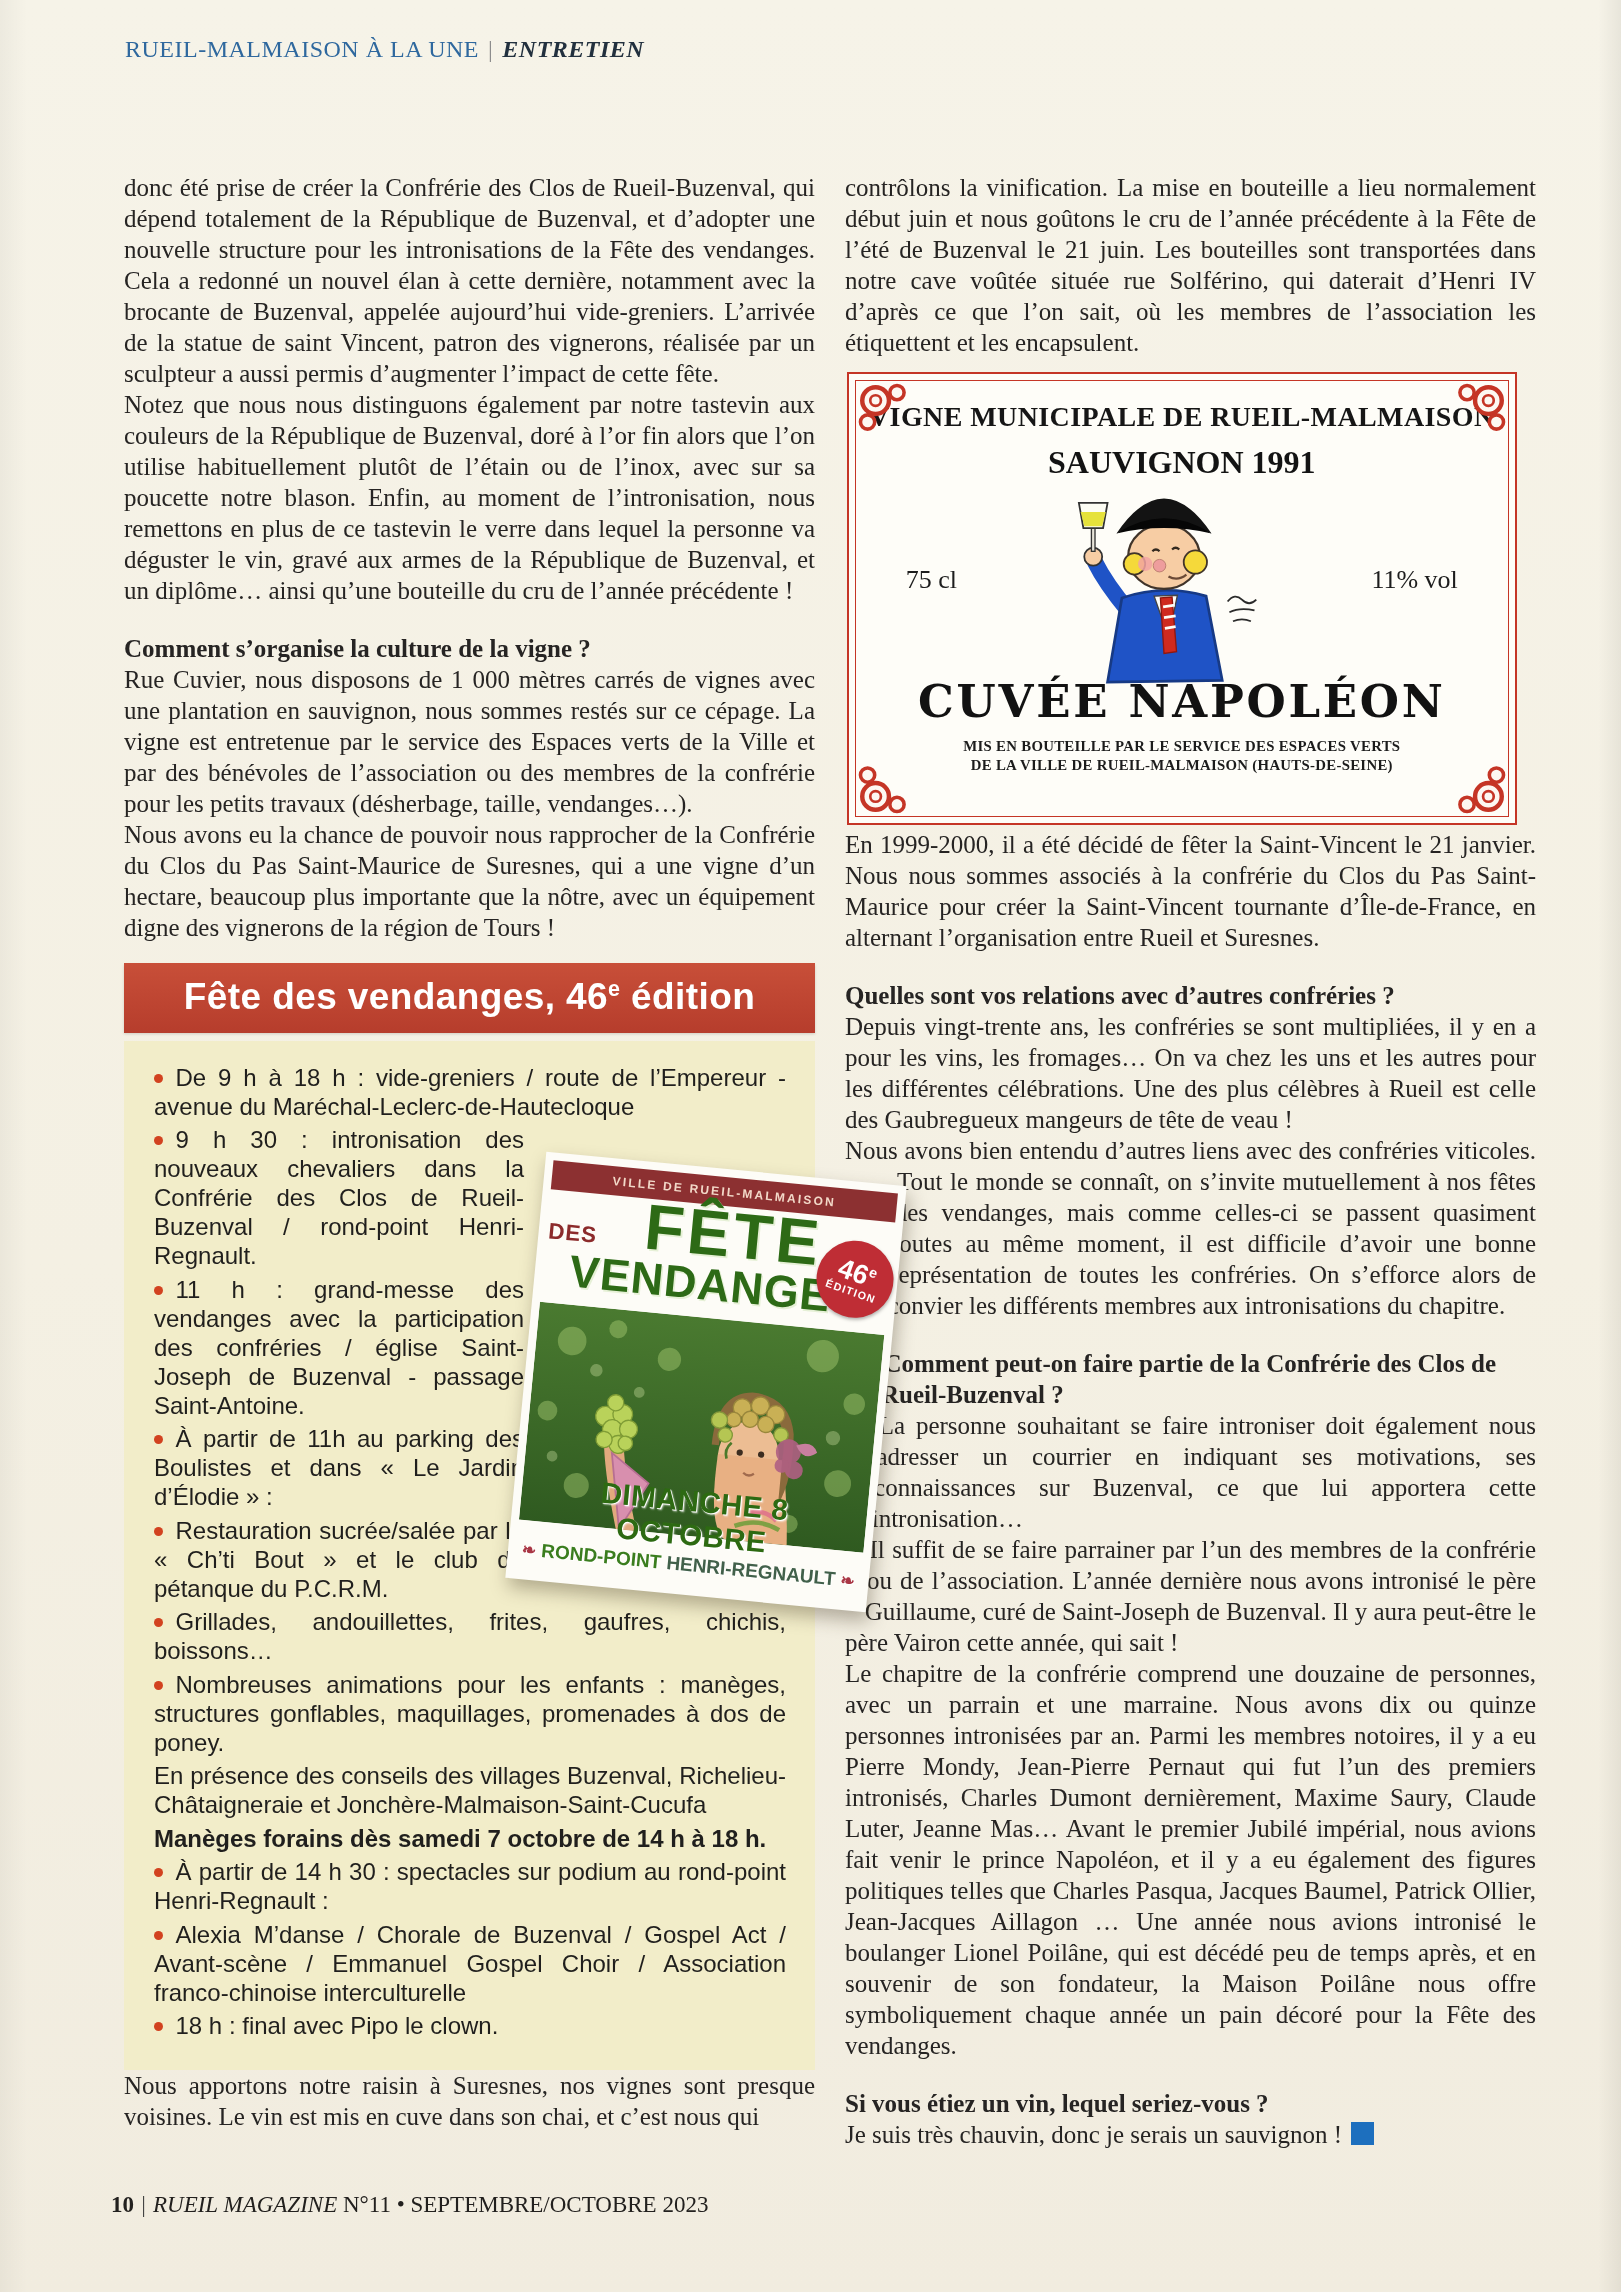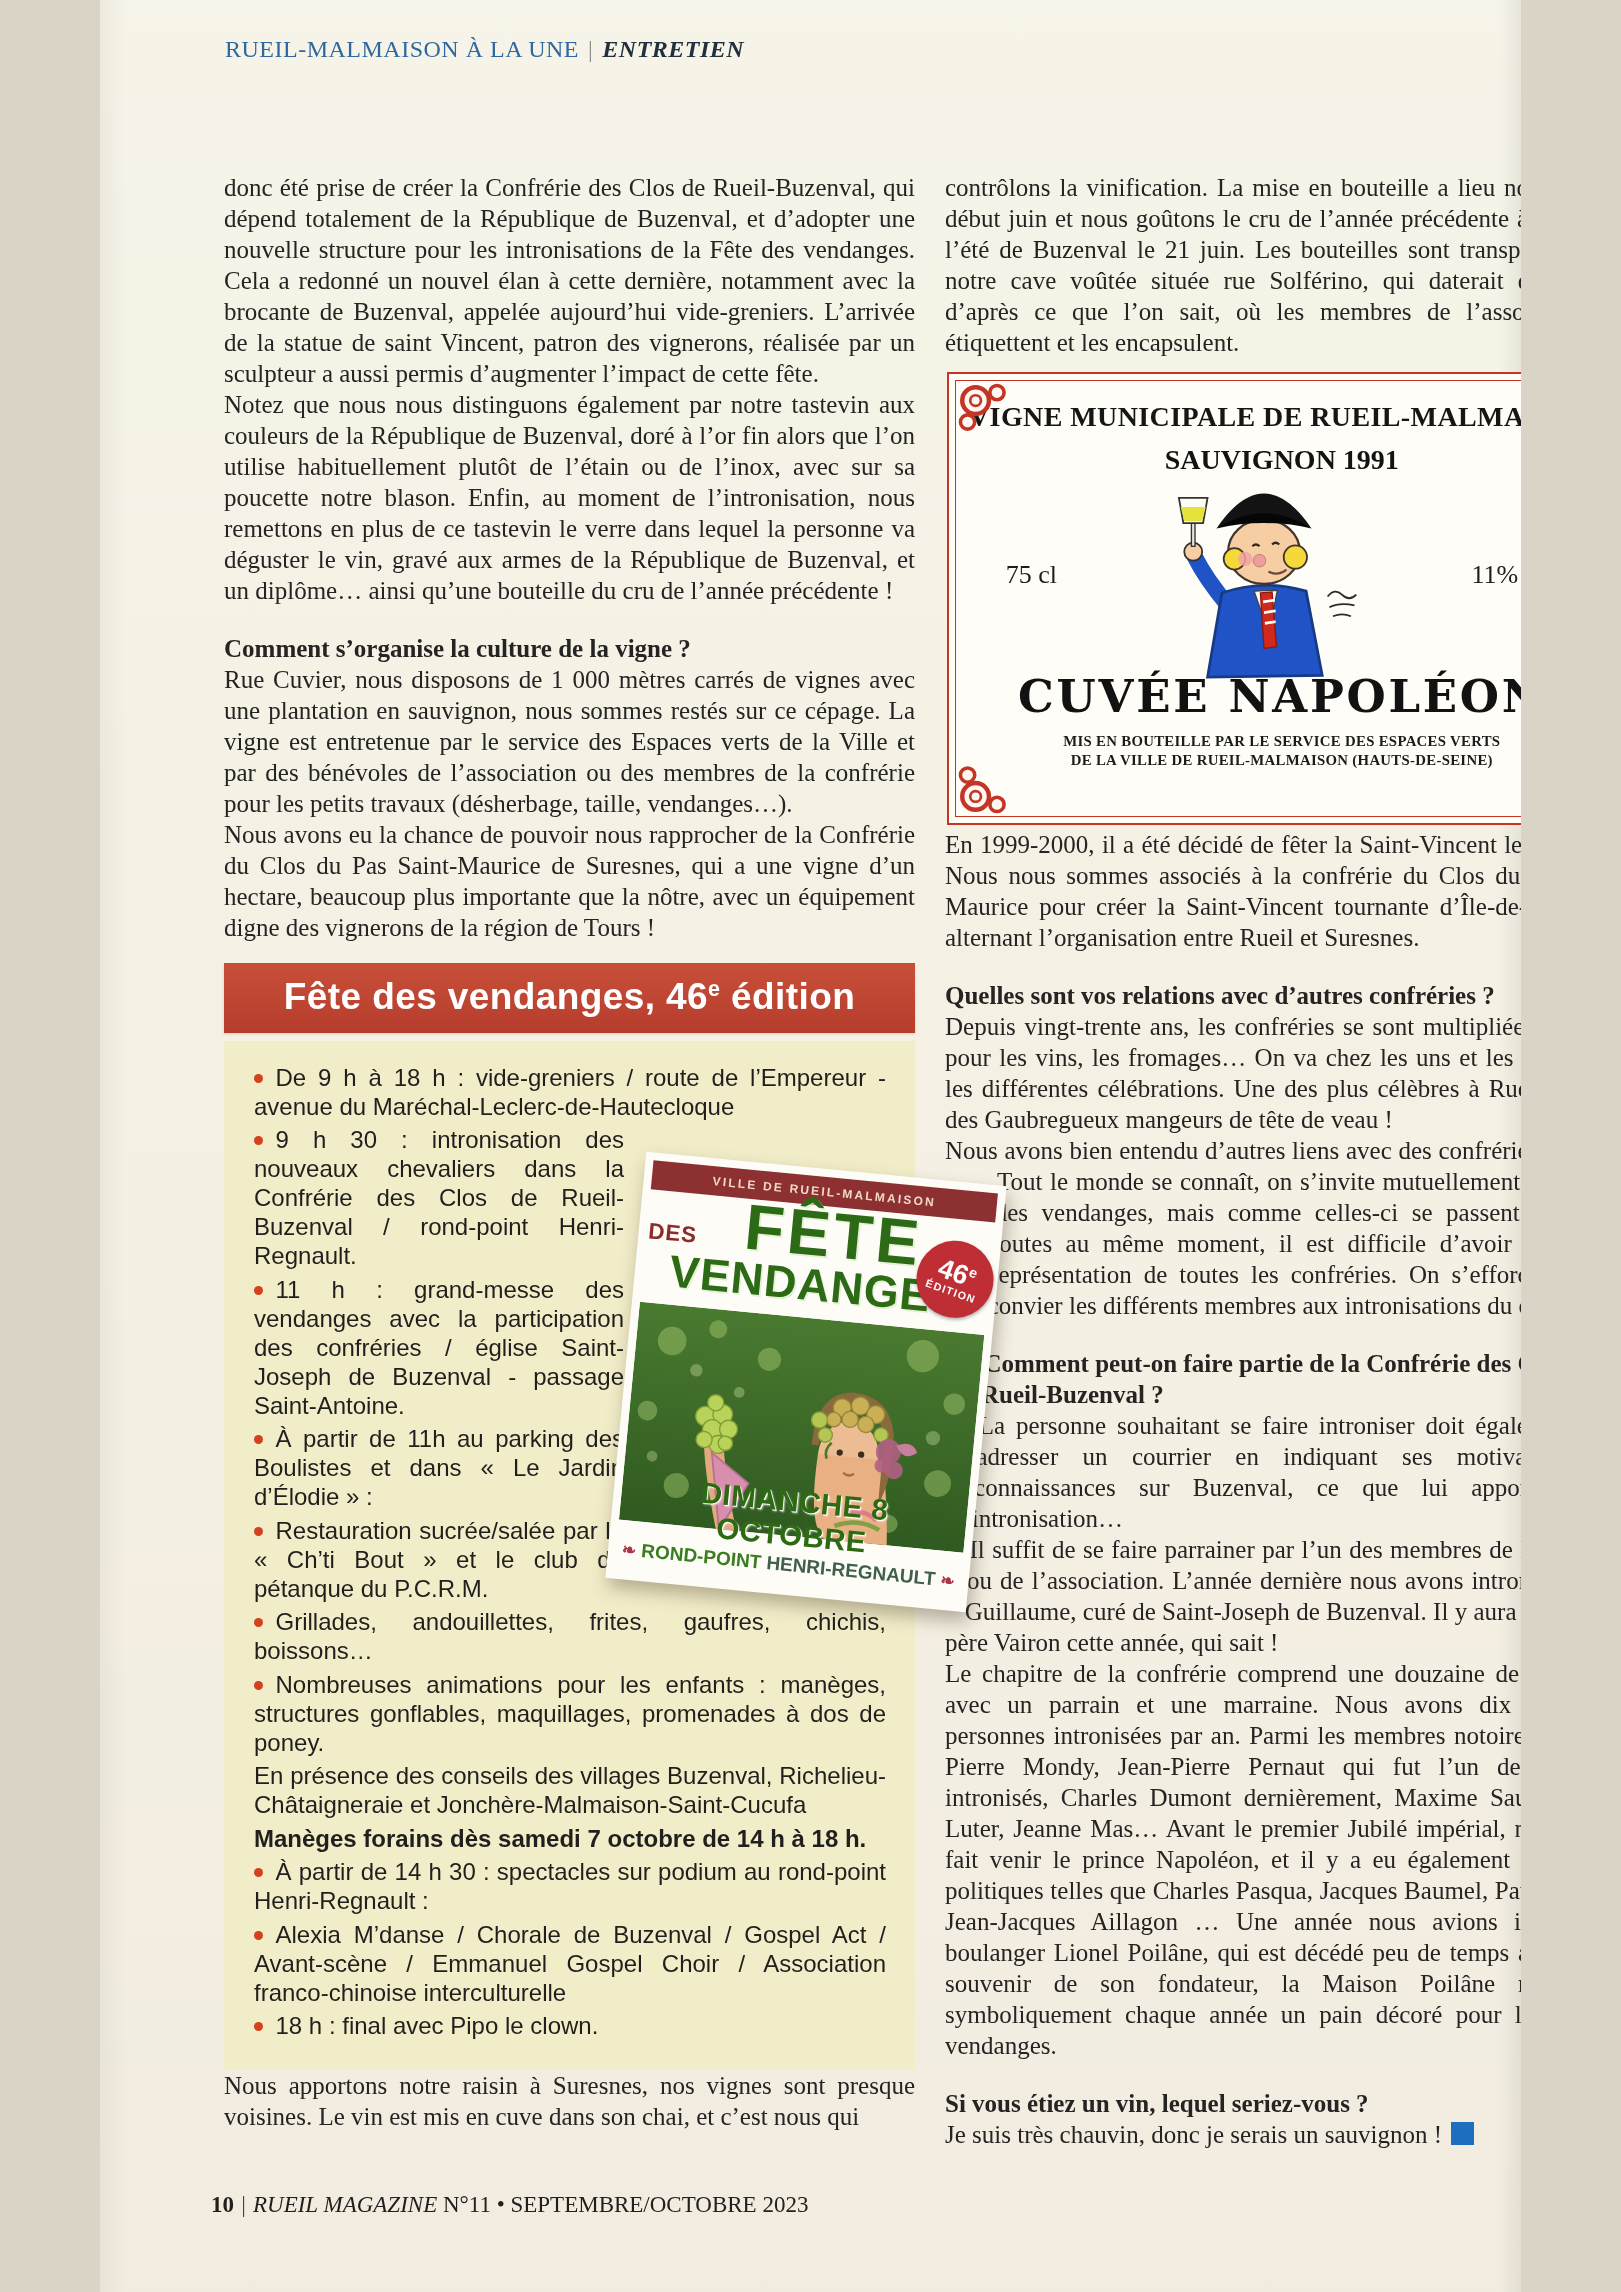--- a/index.html
+++ b/index.html
@@ -1,17 +1,17 @@
 <!DOCTYPE html>
 <html lang="fr" style="font-size:14.3px"><head>
 <meta charset="utf-8">
 <style>
   html,body{margin:0;padding:0;background:#d9d4c6;}
   .page{
-    position:relative;width:1421px;height:2293px;margin:0 auto;
+    position:relative;width:1621px;height:2293px;margin:0 auto;
     background:
       linear-gradient(90deg, rgba(0,0,0,0.04) 0, rgba(0,0,0,0) 27px),
       linear-gradient(270deg, rgba(0,0,0,0.06) 0, rgba(0,0,0,0) 23px),
       linear-gradient(180deg, #f6f3e8 0%, #f4f0e3 55%, #f1ecdf 100%);
     font-family:"Liberation Serif", serif;
     color:#262423;
     overflow:hidden;
   }
   
   .rubric{position:absolute;left:125px;top:36px;font-size:24px;letter-spacing:0.5px;}
@@ -48,21 +48,21 @@
     background:#d2421f;margin-right:12.5px;vertical-align:2.7px;}
   .ev-float{float:right;width:262px;height:448px;}
 
   
   .wine-label{
     position:relative;margin:14.3px 5.4px 3.6px 1.8px;width:670px;height:453px;
     background:#fefdf8;border:2.7px solid #c53526;outline:0.9px solid #c53526;outline-offset:-9px;
     text-align:center;box-sizing:border-box;
   }
   .wl-line1{margin-top:27px;font-size:28px;font-weight:bold;letter-spacing:0.4px;color:#161616;}
-  .wl-line2{margin-top:10.7px;font-size:28px;font-weight:bold;color:#131313;}
+  .wl-line2{margin-top:10.7px;font-size:32px;font-weight:bold;color:#131313;}
   .wl-mid{display:flex;justify-content:space-between;align-items:center;padding:0 57px;margin-top:-5.4px;}
   .wl-vol{font-size:26px;color:#1d1d1d;}
   .wl-name{font-family:"DejaVu Serif", serif;font-size:45px;font-weight:bold;letter-spacing:2.7px;color:#121212;margin-top:-9px;}
   .wl-small{font-size:14.8px;font-weight:bold;line-height:19px;letter-spacing:0.3px;color:#1c1c1c;margin-top:9px;}
   .wl-corner{position:absolute;}
   .wl-corner.tl{left:7.2px;top:7.2px;}
   .wl-corner.tr{right:7.2px;top:7.2px;transform:rotate(90deg);}
   .wl-corner.br{right:7.2px;bottom:7.2px;transform:rotate(180deg);}
   .wl-corner.bl{left:7.2px;bottom:7.2px;transform:rotate(270deg);}
 

